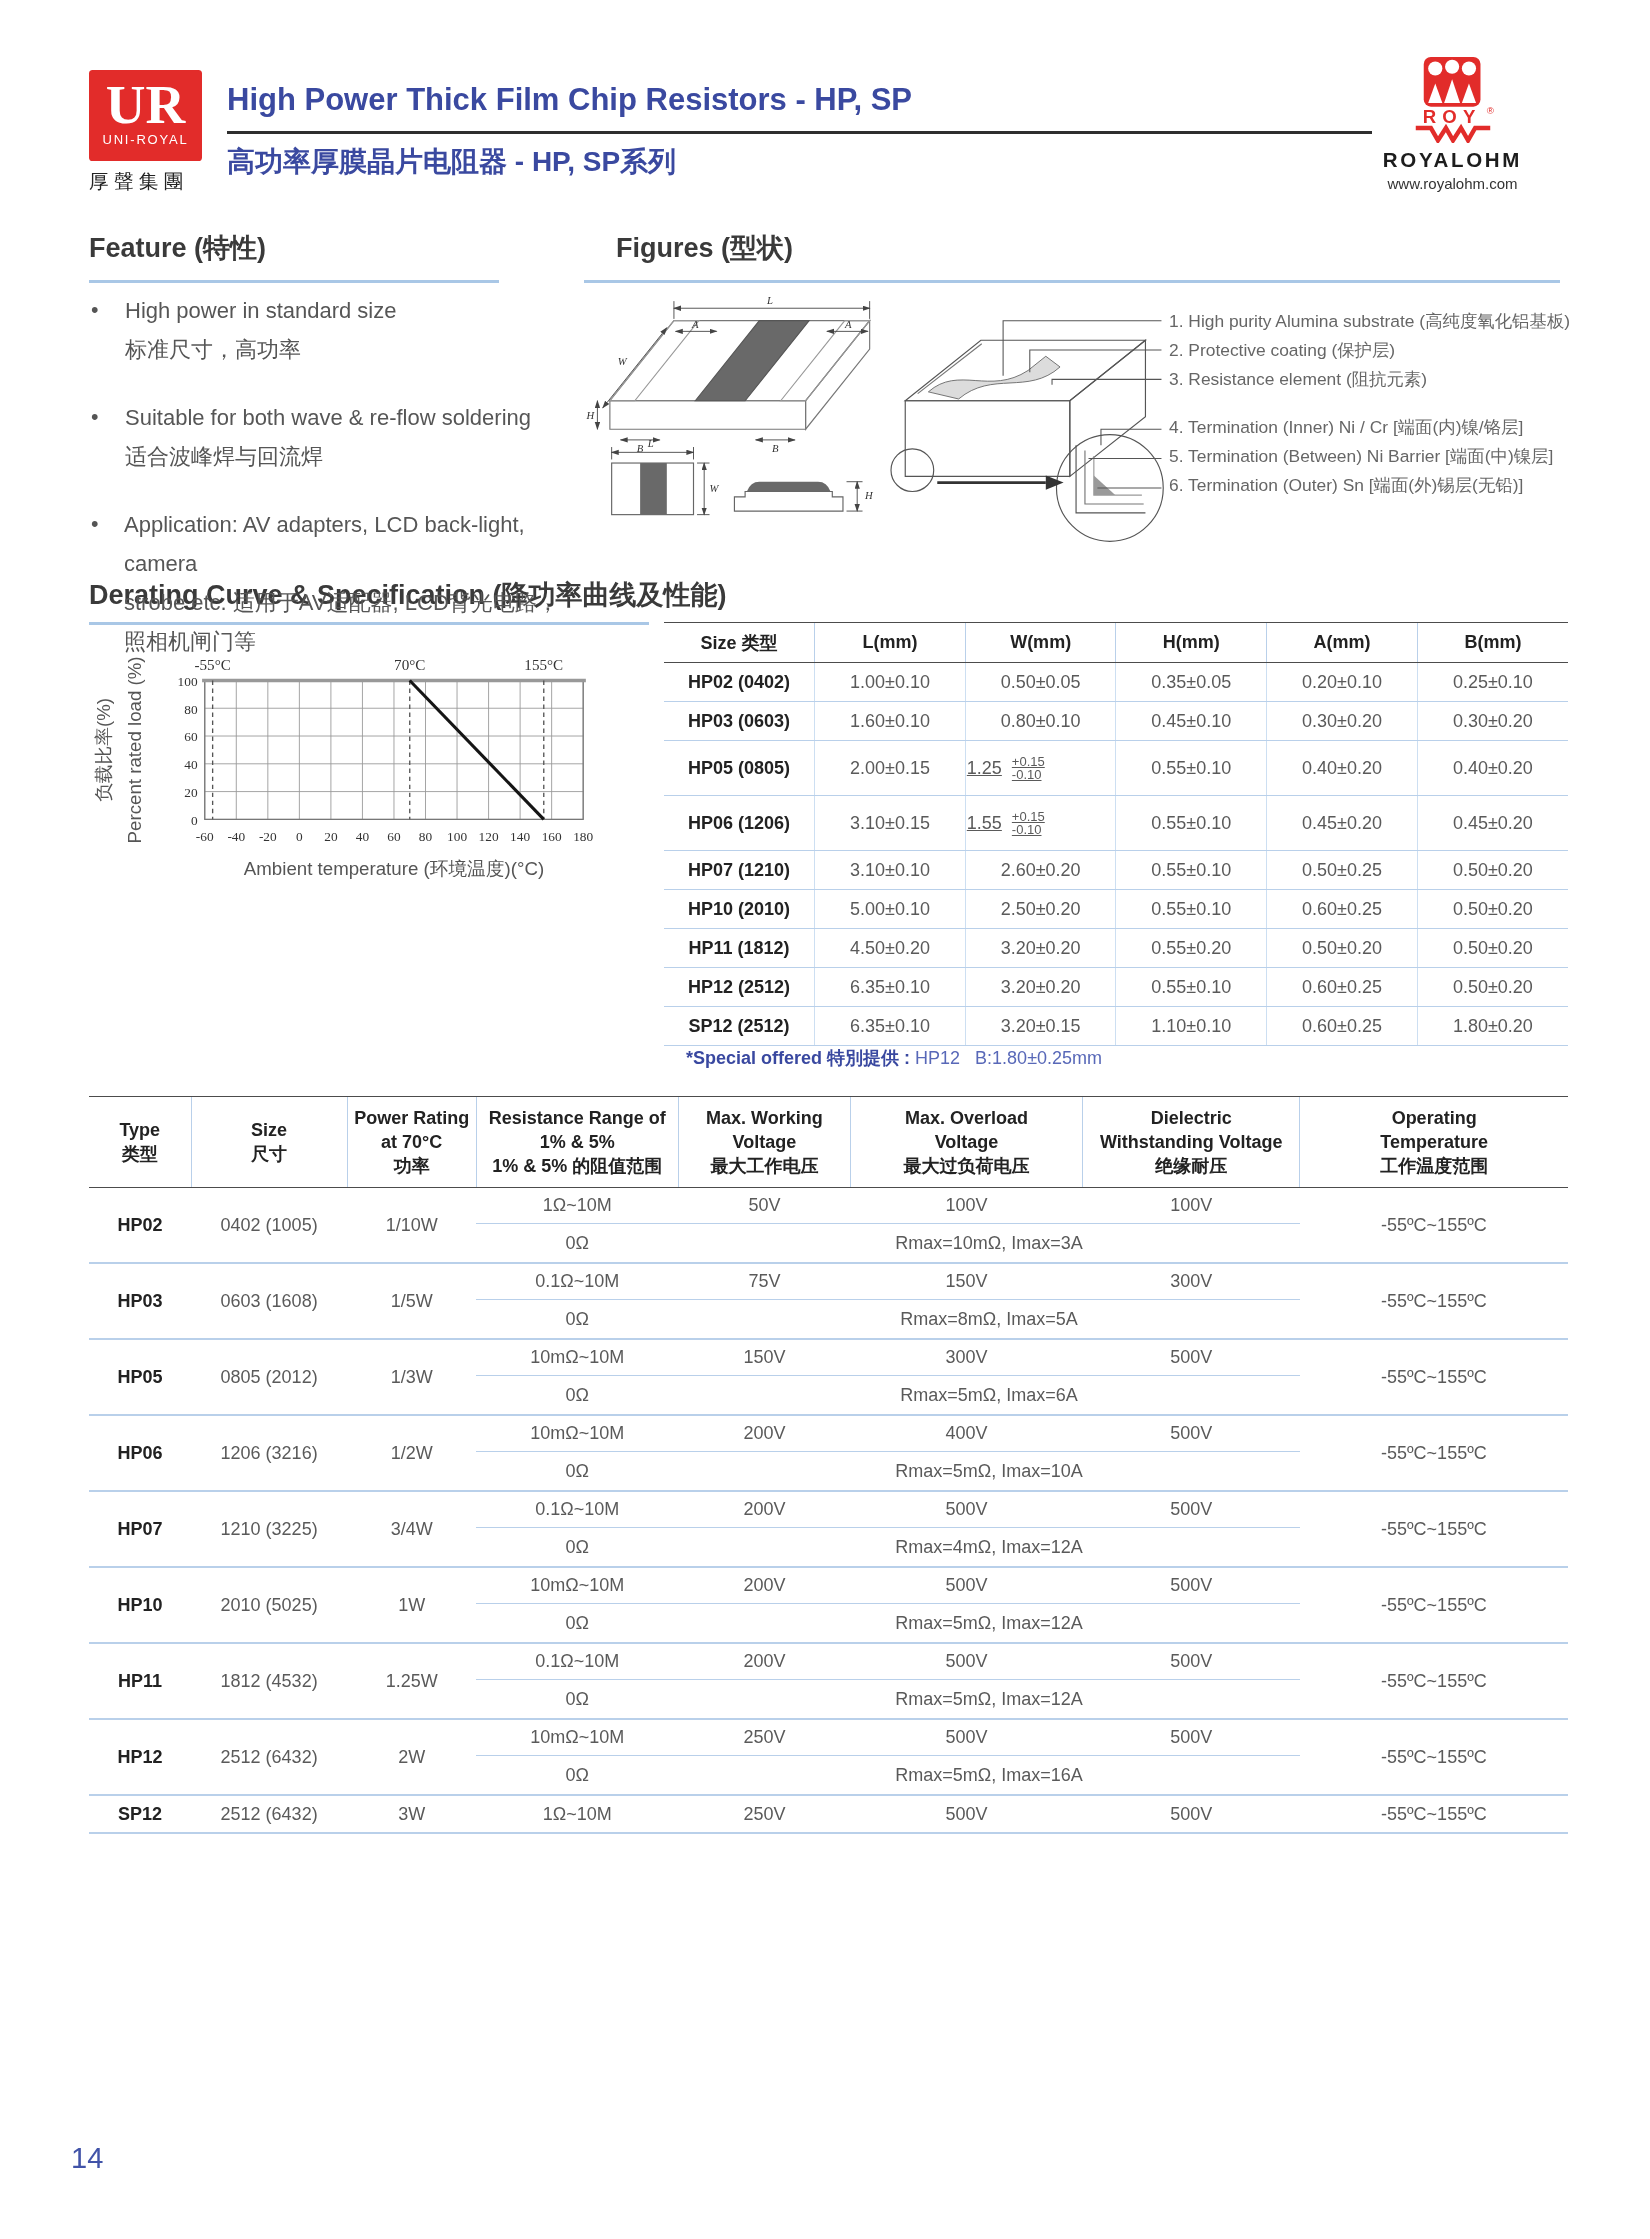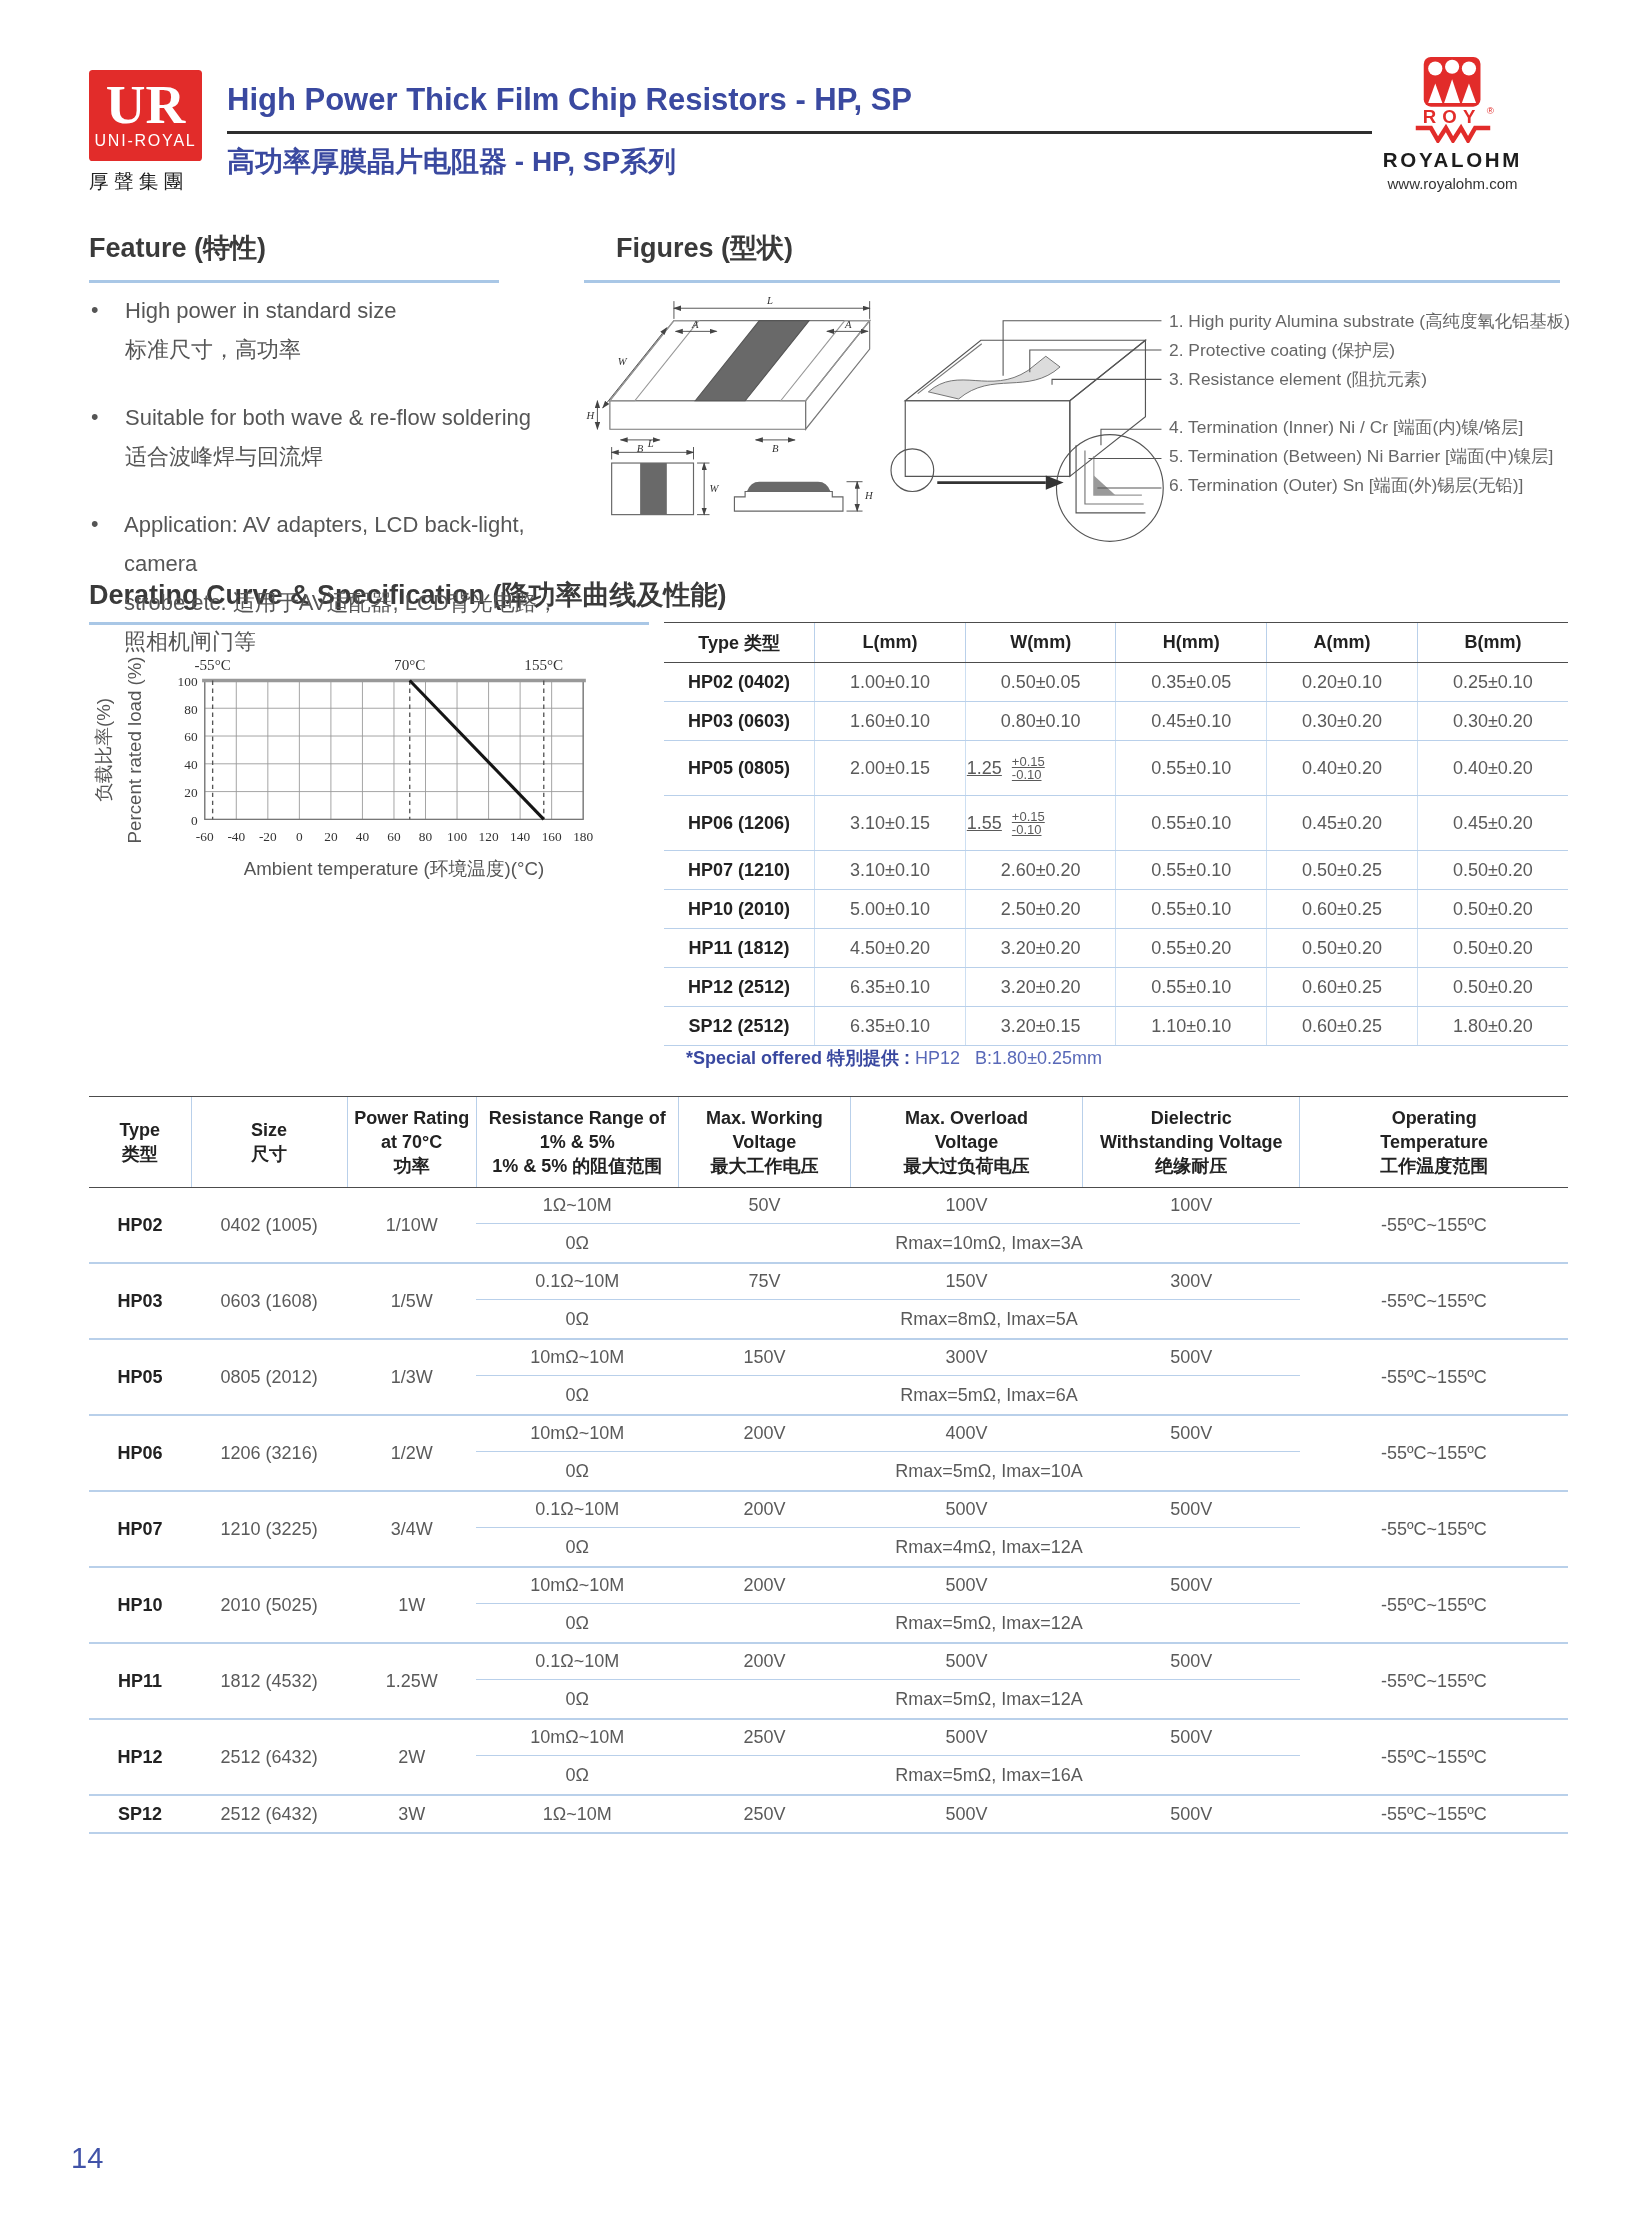--- a/index.html
+++ b/index.html
@@ -3,21 +3,21 @@
 <meta charset="utf-8">
 <style>
   html,body{margin:0;padding:0;background:#fff;}
   .page{position:relative;width:1650px;height:2239px;background:#fff;overflow:hidden;
         font-family:"Liberation Sans",sans-serif;color:#555;}
 
   
   .logo-box{position:absolute;left:89px;top:70px;width:113px;height:91px;background:#e22c2a;
             border-radius:3.6px;text-align:center;}
   .logo-ur{font-family:"Liberation Serif",serif;font-weight:bold;color:#fff;font-size:55px;line-height:62px;margin-top:3.6px;}
-  .logo-sub{color:#fff;font-size:16px;letter-spacing:1.8px;margin-top:-3.6px;}
+  .logo-sub{color:#fff;font-size:13px;letter-spacing:1.8px;margin-top:-3.6px;}
   .logo-cn{position:absolute;left:89px;top:168px;width:113px;color:#222;
            font-size:19.6px;letter-spacing:5.3px;font-family:"Liberation Serif",serif;}
   .title-en{position:absolute;left:227px;top:82px;font-size:31px;font-weight:600;color:#3a49a0;}
   .title-rule{position:absolute;left:227px;top:131px;width:1145px;height:2.7px;background:#2e2e2e;}
   .title-cn{position:absolute;left:227px;top:143px;font-size:28px;font-weight:600;color:#3a49a0;}
   .brand{position:absolute;left:1368px;top:57px;width:169px;text-align:center;}
   .brand-name{font-size:20.5px;font-weight:bold;color:#1d1d1d;letter-spacing:2.7px;margin-top:1.8px;}
   .brand-site{font-size:15px;color:#333;margin-top:3.6px;}
 
   
@@ -288,21 +288,21 @@
       <text x="510.7291666666667" y="30" text-anchor="middle" class="temp">155°C</text>
       <polyline points="360.2083333333333,42 510.7291666666667,198" fill="none" stroke="#151515" stroke-width="3.5"></polyline>
       <text x="342.5" y="260" text-anchor="middle" class="axis-title">Ambient temperature (环境温度)(°C)</text>
       <text x="24" y="120" text-anchor="middle" class="ylab" transform="rotate(-90 24 120)">负载比率(%)</text>
       <text x="58" y="120" text-anchor="middle" class="ylab" transform="rotate(-90 58 120)">Percent rated load (%)</text>
     </svg>
 
   <table id="dim-table">
     <thead id="dim-head">
         <tr>
-          <th>Type 类型</th>
+          <th>Size 类型</th>
           <th>L(mm)</th>
           <th>W(mm)</th>
           <th>H(mm)</th>
           <th>A(mm)</th>
           <th>B(mm)</th>
         </tr>
       </thead>
     <tbody id="dim-body">
         <tr>
           <td class="type">HP02 (0402)</td>

